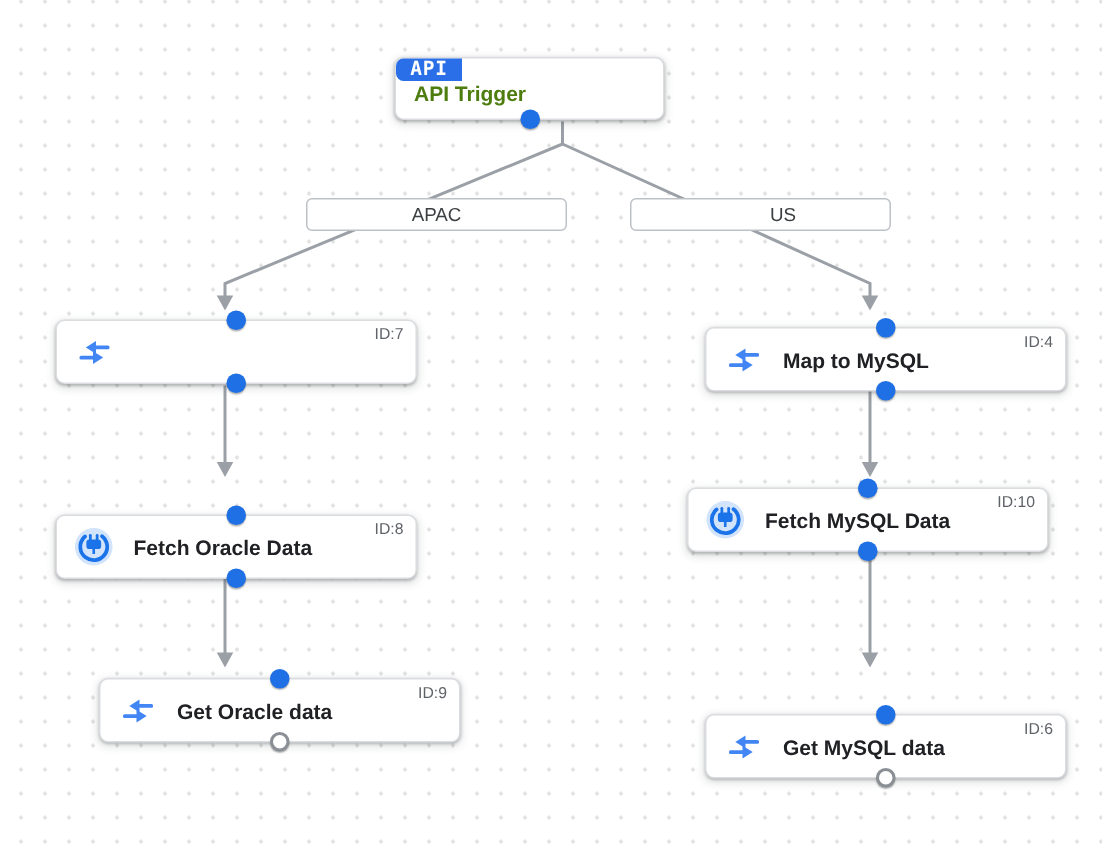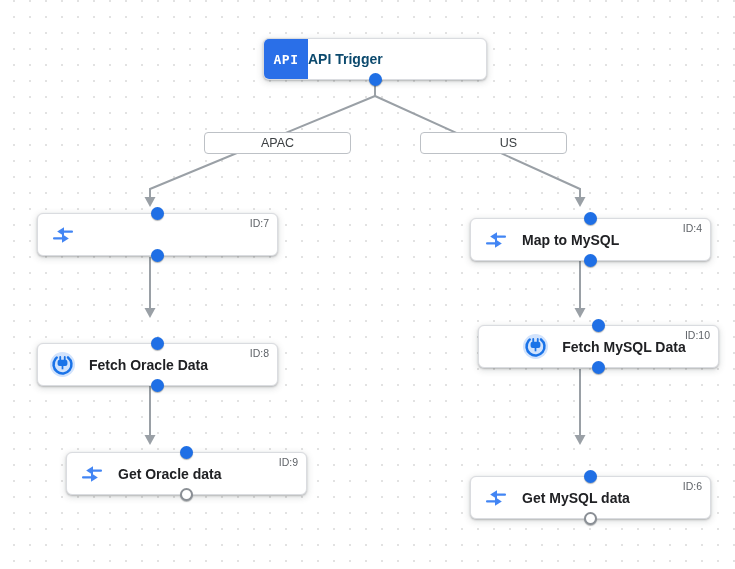--- a/index.html
+++ b/index.html
@@ -21,48 +21,50 @@
     position: absolute;
     left: 0; top: 0;
     width: 735px; height: 569px;
     z-index: 1;
   }
 
   
   .trigger-node {
     position: absolute;
     left: 263px; top: 38px;
-    width: 224px; height: 42px;
+    width: 180px; height: 42px;
     background: #fff;
     border: 1px solid #dadce0;
     border-radius: 6px;
     box-shadow: 0 1px 2px rgba(60,64,67,.30), 0 2px 6px 1px rgba(60,64,67,.15);
     display: flex;
     align-items: stretch;
     z-index: 2;
+    flex-direction: column;
   }
   .trigger-icon-box {
     width: 44px;
     background: #2a6fe8;
     border-radius: 5px 0 0 5px;
     display: flex;
     align-items: center;
     justify-content: center;
     color: #fff;
     font-family: "DejaVu Sans Mono", "Liberation Mono", monospace;
     font-weight: bold;
     font-size: 13px;
     letter-spacing: 0.5px;
   }
   .trigger-title {
     display: flex;
     align-items: center;
     font-size: 14px;
     font-weight: bold;
-    color: #0c4a6e;
+    color: #4d7c0f;
+    margin-left: 12px;
   }
 
   
   .task-node {
     position: absolute;
     width: 241px; height: 43px;
     background: #fff;
     border: 1px solid #dadce0;
     border-radius: 6px;
     box-shadow: 0 1px 2px rgba(60,64,67,.30), 0 2px 6px 1px rgba(60,64,67,.15);
@@ -106,21 +108,21 @@
   .port-bottom { bottom: -7px; }
   .port-end {
     background: #fff;
     border: 2px solid #8a8f95;
   }
 
   
   .branch-label {
     position: absolute;
     top: 132px;
-    width: 147px; height: 22px;
+    width: 174px; height: 22px;
     background: #fff;
     border: 1px solid #bdc1c6;
     border-radius: 4px;
     display: flex;
     align-items: center;
     justify-content: center;
     font-size: 12.5px;
     color: #3c4043;
     z-index: 3;
   }
@@ -227,21 +229,21 @@
           <rect x="2" y="12.2" width="10" height="2.4" rx="1"></rect>
           <polygon points="11,9.1 11,17.7 17.8,13.4"></polygon>
         </g>
       </svg>
     </span>
     <span class="task-title">Map to MySQL</span>
     <span class="port port-top"></span>
     <span class="port port-bottom"></span>
   </div>
 
-  <div class="task-node" style="left:478px; top:325px;justify-content:center;">
+  <div class="task-node" style="left:458px; top:325px;">
     <span class="task-id">ID:10</span>
     <span class="task-icon">
       <svg width="27" height="27" viewBox="0 0 28 28">
         <circle cx="14" cy="14" r="13" fill="#d2e3fc"></circle>
         <circle cx="14" cy="14" r="9.3" fill="none" stroke="#1a73e8" stroke-width="2.6" stroke-linecap="round" stroke-dasharray="45.5 12.9" transform="rotate(-52 14 14)"></circle>
         <g fill="#1a73e8">
           <rect x="10.7" y="5.2" width="1.9" height="5" rx="0.9"></rect>
           <rect x="15.4" y="5.2" width="1.9" height="5" rx="0.9"></rect>
           <rect x="8.9" y="9" width="10.2" height="6.6" rx="2.2"></rect>
           <rect x="13.1" y="15.2" width="1.8" height="3.8"></rect>

